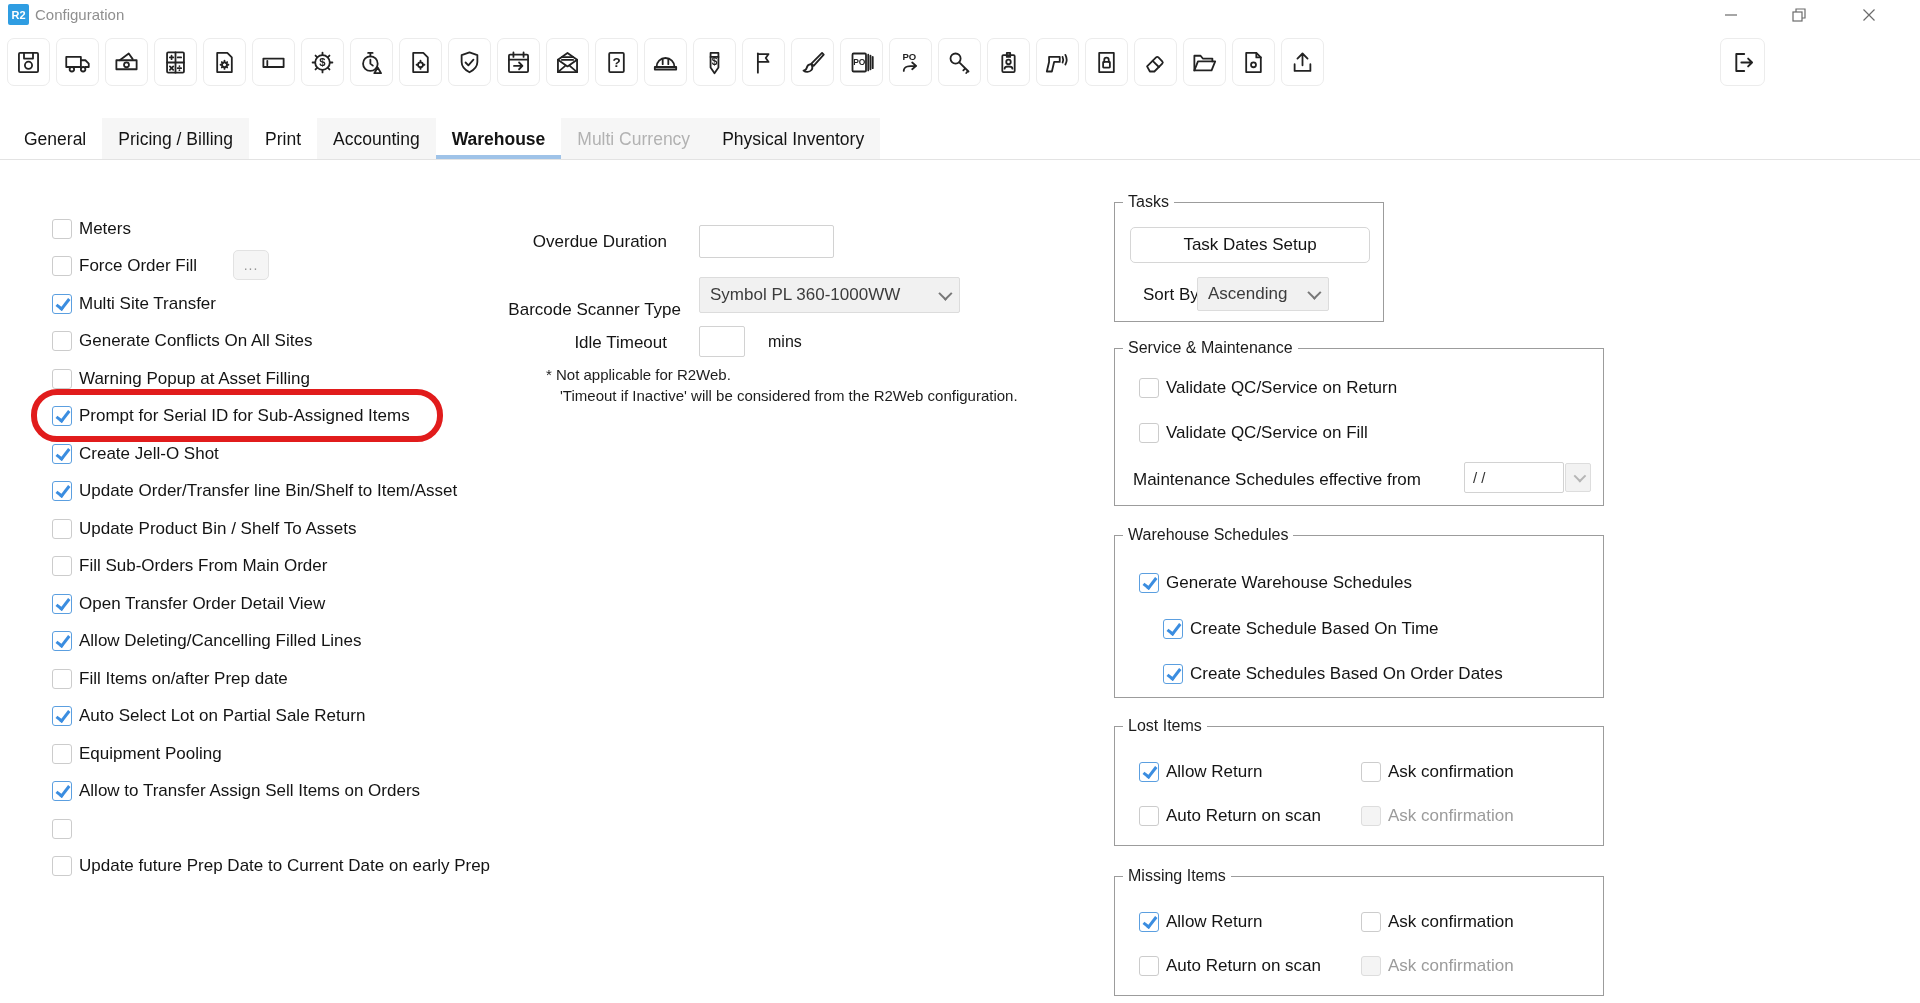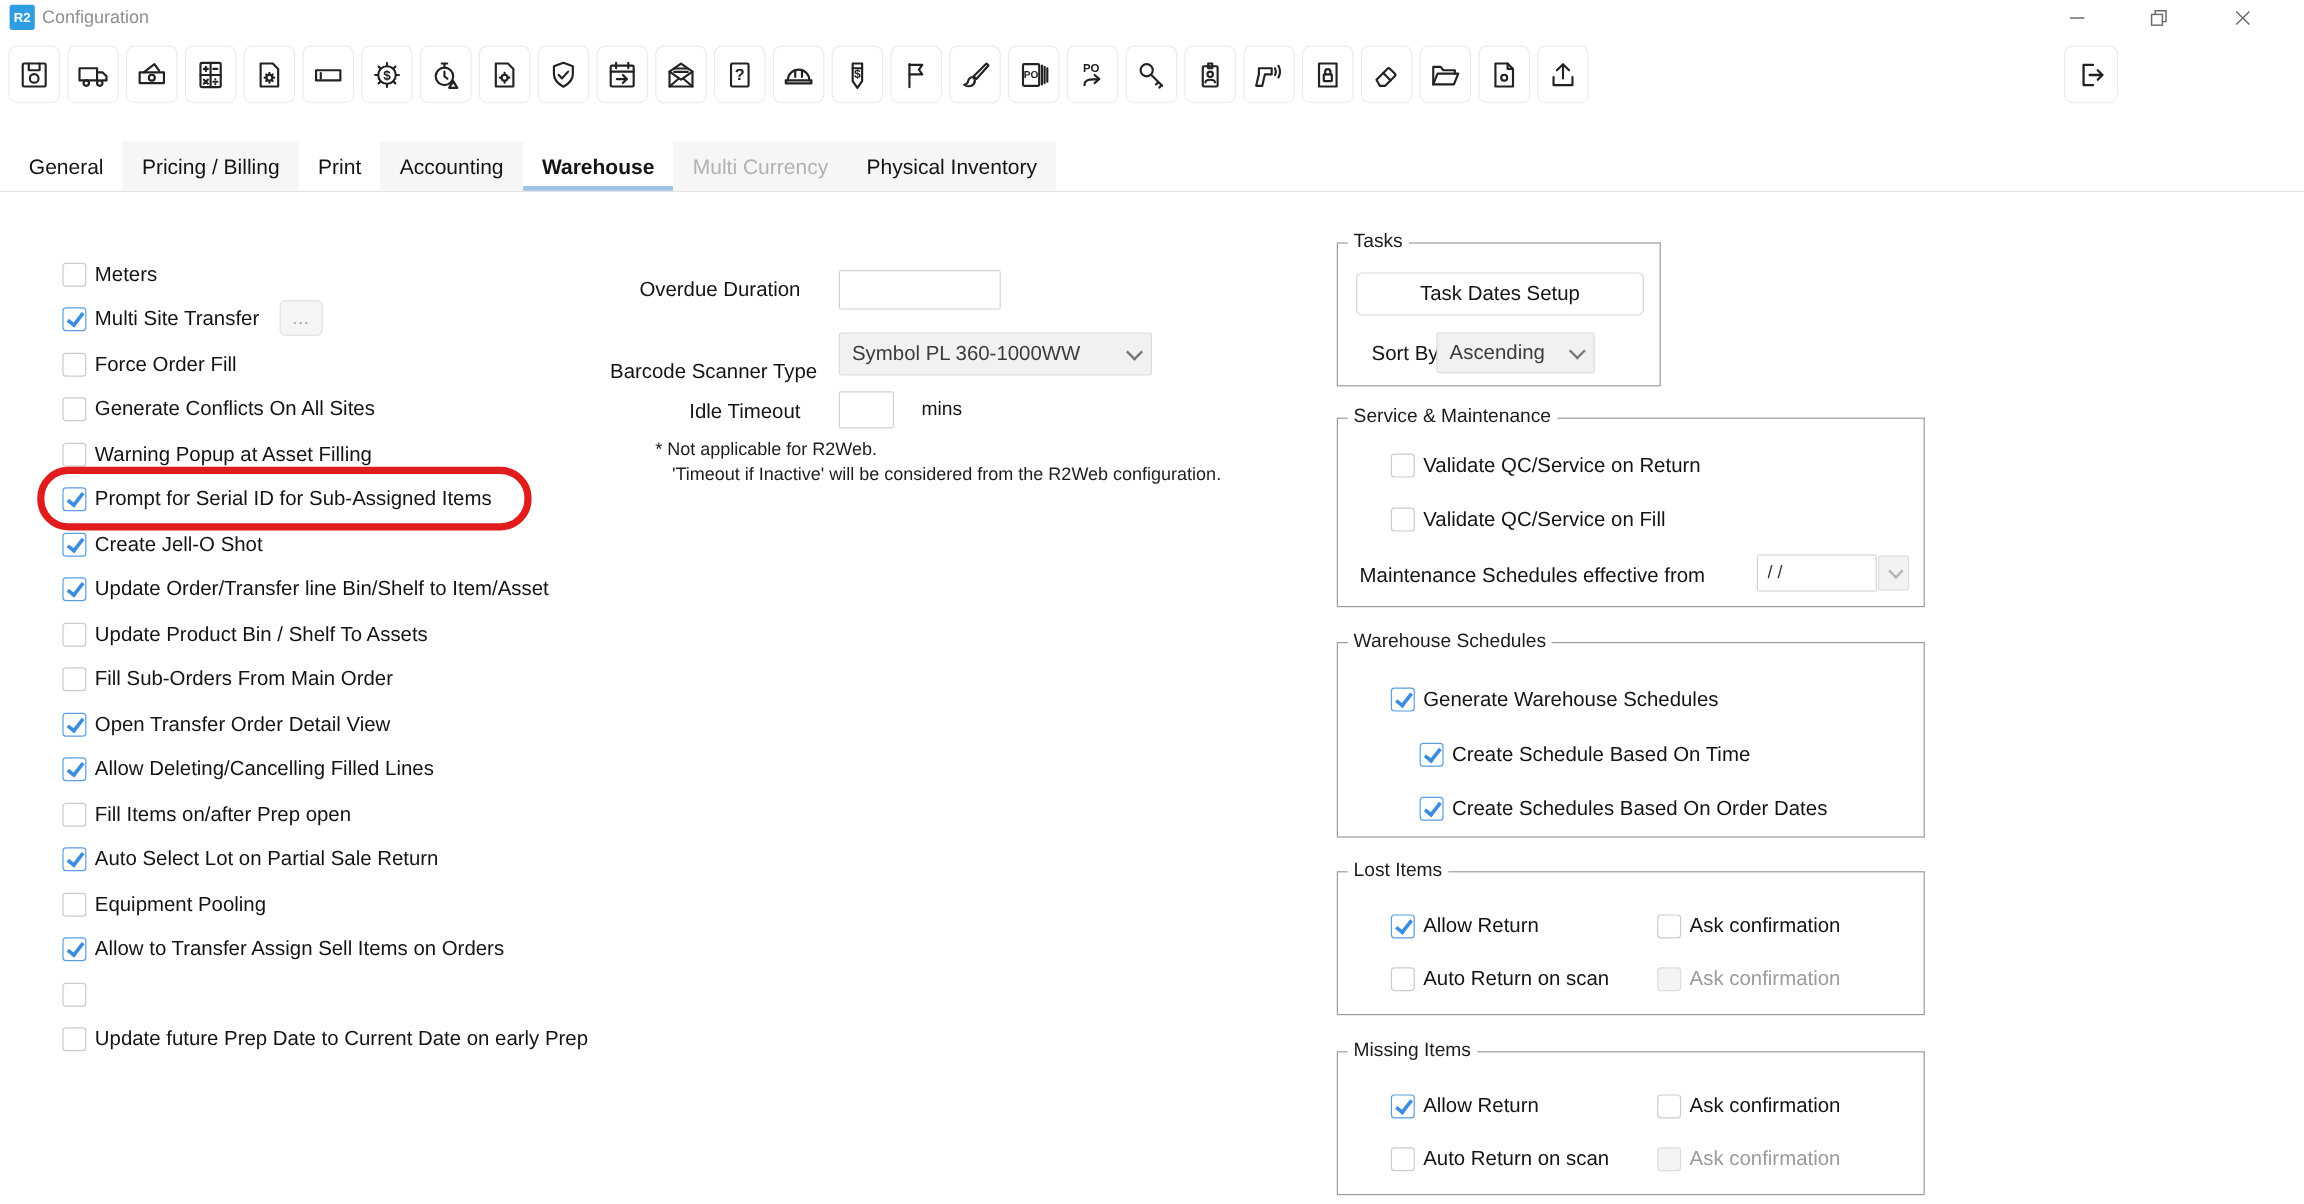--- a/index.html
+++ b/index.html
@@ -60,21 +60,21 @@
       font-family:"Liberation Sans",sans-serif;font-size:15px;color:#333;padding:0 8px;box-sizing:border-box;}
   .select{position:absolute;background:#f1f1f1;border:1px solid #dcdcdc;border-radius:2px;
       display:flex;align-items:center;box-sizing:border-box;padding:16px 10px;font-size:17px;color:#3c3c3c;}
   .select .chev{margin-left:auto;width:8px;height:8px;border-right:2px solid #777;border-bottom:2px solid #777;
       transform:rotate(45deg) translateY(-2px);}
   .note{position:absolute;font-size:15px;color:#1d1d1d;white-space:nowrap;}
 
   
   .group{position:absolute;border:1px solid #9c9c9c;background:#fff;box-sizing:border-box;}
   .legend{position:absolute;top:-10px;left:8px;background:#fff;padding:0 5px;font-size:16px;color:#1c1c1c;white-space:nowrap;}
-  .group .row{position:absolute;margin-left:20px;}
+  .group .row{position:absolute;}
   .btn{position:absolute;background:#fff;border:1px solid #d6d6d6;border-radius:5px;font-size:17px;color:#141414;
       display:flex;align-items:center;justify-content:center;box-sizing:border-box;}
   .dd-mini{position:absolute;width:26px;height:29px;background:#f2f2f2;border:1px solid #ddd;border-radius:2px;
       box-sizing:border-box;display:flex;align-items:center;justify-content:center;}
   .dd-mini .chev{width:7px;height:7px;border-right:2px solid #b5b5b5;border-bottom:2px solid #b5b5b5;
       transform:rotate(45deg) translateY(-2px);}
 </style>
 </head>
 <body>
 
@@ -300,29 +300,29 @@
     <div class="tab disabled">Multi Currency</div>
     <div class="tab shaded">Physical Inventory</div>
   </div>
 
   <div class="optcol">
     <div class="row">
         <span class="cb"></span>
         <span class="lbl">Meters</span>
       </div>
     <div class="row">
+        <span class="cb"></span>
+        <span class="lbl">Force Order Fill</span>
+      </div>
+    <div class="row">
         <span class="cb checked"></span>
         <span class="lbl">Multi Site Transfer</span>
       </div>
     <div class="row">
         <span class="cb"></span>
-        <span class="lbl">Force Order Fill</span>
-      </div>
-    <div class="row">
-        <span class="cb"></span>
         <span class="lbl">Generate Conflicts On All Sites</span>
       </div>
     <div class="row">
         <span class="cb"></span>
         <span class="lbl">Warning Popup at Asset Filling</span>
       </div>
     <div class="row">
         <span class="cb checked"></span>
         <span class="lbl">Prompt for Serial ID for Sub-Assigned Items</span>
       </div>
@@ -345,21 +345,21 @@
     <div class="row">
         <span class="cb checked"></span>
         <span class="lbl">Open Transfer Order Detail View</span>
       </div>
     <div class="row">
         <span class="cb checked"></span>
         <span class="lbl">Allow Deleting/Cancelling Filled Lines</span>
       </div>
     <div class="row">
         <span class="cb"></span>
-        <span class="lbl">Fill Items on/after Prep open</span>
+        <span class="lbl">Fill Items on/after Prep date</span>
       </div>
     <div class="row">
         <span class="cb checked"></span>
         <span class="lbl">Auto Select Lot on Partial Sale Return</span>
       </div>
     <div class="row">
         <span class="cb"></span>
         <span class="lbl">Equipment Pooling</span>
       </div>
     <div class="row">

